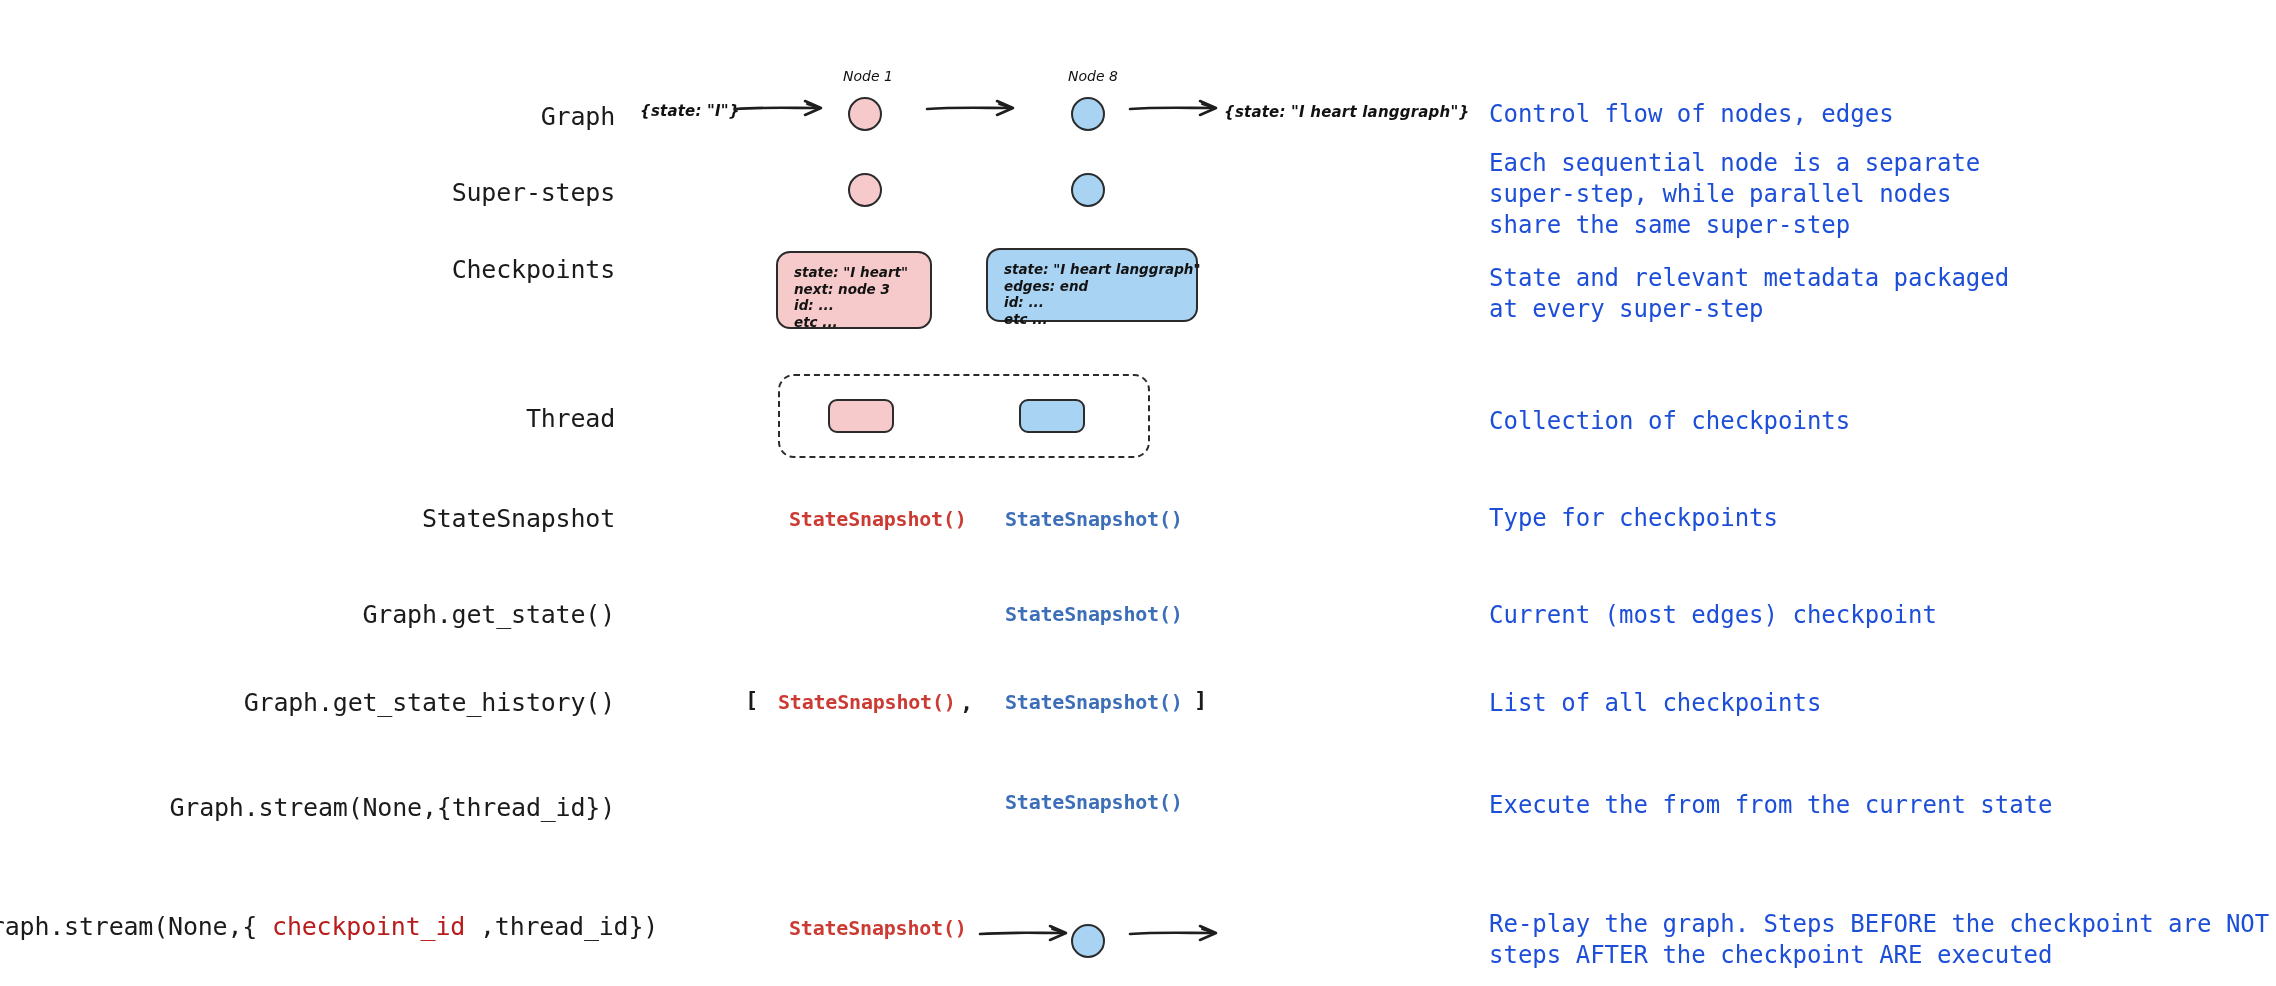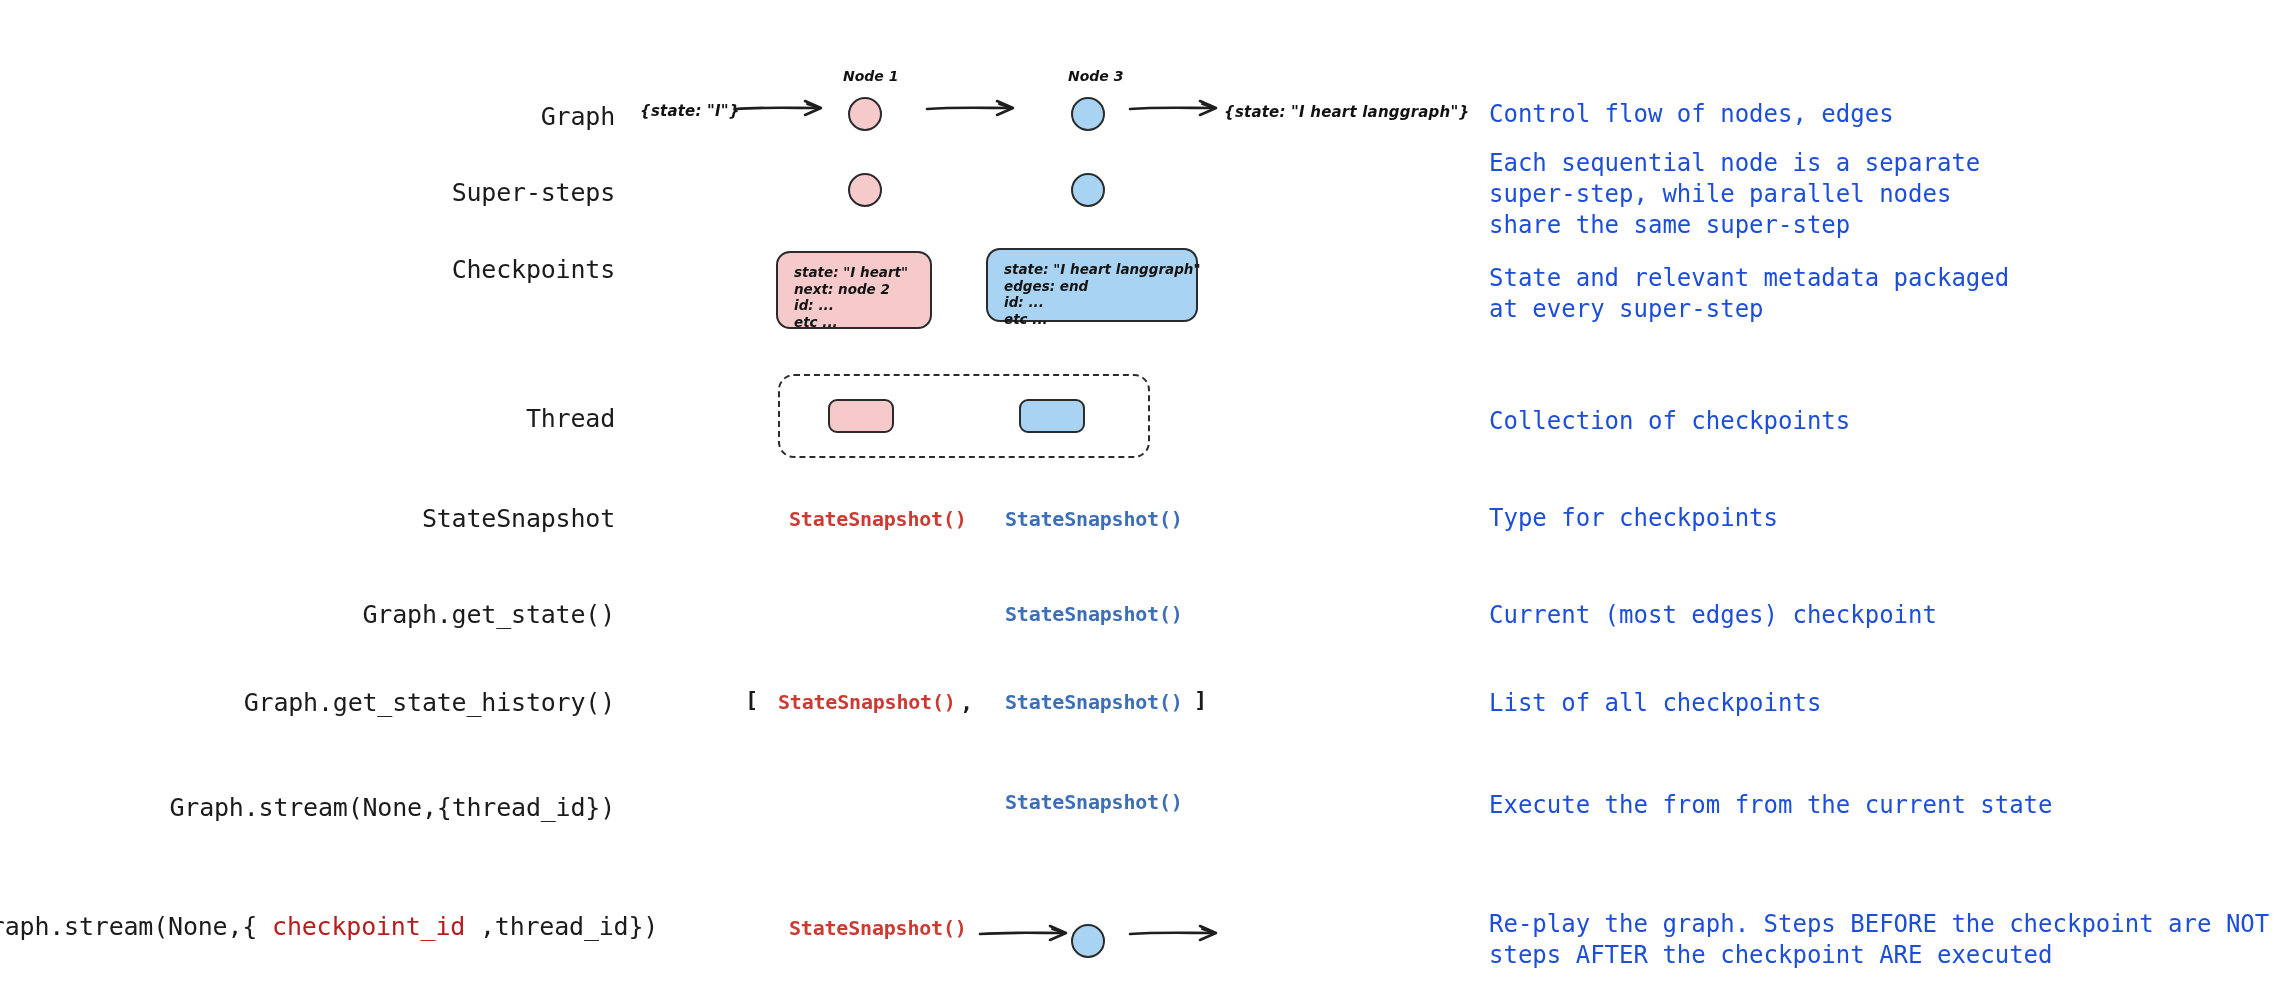--- a/index.html
+++ b/index.html
@@ -64,21 +64,21 @@
     font-style: italic;
     font-weight: 600;
     color: #121212;
     white-space: nowrap;
     letter-spacing: 0.2px;
   }
   .hand-small {
     font-family: "DejaVu Sans", "Liberation Sans", sans-serif;
     font-size: 14px;
     font-style: italic;
-    font-weight: 700;
+    font-weight: 400;
     color: #121212;
     white-space: nowrap;
   }
 
   
   .node-circle {
     position: absolute;
     width: 34px;
     height: 34px;
     border-radius: 50%;
@@ -162,21 +162,21 @@
 
     <div class="hand-small mid" style="left:843px; top:68px;">Node 1</div>
     <div class="node-circle fill-pink mid" style="left:848px; top:97px;"></div>
 
     <svg class="arrow" style="left:925px; top:98px;" width="96" height="20" viewBox="0 0 96 20">
       <path d="M2 11 C 30 9, 58 10, 84 10" stroke="#1e1e1e" stroke-width="2.6" fill="none" stroke-linecap="round"></path>
       <path d="M72 3 L 88 10 L 72 17" stroke="#1e1e1e" stroke-width="2.6" fill="none" stroke-linecap="round" stroke-linejoin="round"></path>
       <path d="M74 6 L 86 10" stroke="#1e1e1e" stroke-width="2" fill="none" stroke-linecap="round"></path>
     </svg>
 
-    <div class="hand-small mid" style="left:1068px; top:68px;">Node 3</div>
+    <div class="hand-small mid" style="left:1068px; top:68px;">Node 8</div>
     <div class="node-circle fill-blue mid" style="left:1071px; top:97px;"></div>
 
     <svg class="arrow" style="left:1128px; top:98px;" width="96" height="20" viewBox="0 0 96 20">
       <path d="M2 11 C 30 9, 58 10, 84 10" stroke="#1e1e1e" stroke-width="2.6" fill="none" stroke-linecap="round"></path>
       <path d="M72 3 L 88 10 L 72 17" stroke="#1e1e1e" stroke-width="2.6" fill="none" stroke-linecap="round" stroke-linejoin="round"></path>
       <path d="M74 6 L 86 10" stroke="#1e1e1e" stroke-width="2" fill="none" stroke-linecap="round"></path>
     </svg>
 
     <div class="hand mid" style="left:1224px; top:103px;">{state: "I heart langgraph"}</div>
 
@@ -192,21 +192,21 @@
     <div class="row-desc" style="top:148px">Each sequential node is a separate
 super-step, while parallel nodes
 share the same super-step</div>
   </div>
 
   <div class="row" style="top:0">
     <div class="row-label" style="top:255px">Checkpoints</div>
 
     <div class="cp-box fill-pink mid" style="left:776px; top:251px; width:156px; height:78px;">
       <div class="cp-line">state: "I heart"</div>
-      <div class="cp-line">next: node 2</div>
+      <div class="cp-line">next: node 3</div>
       <div class="cp-line">id: ...</div>
       <div class="cp-line">etc ...</div>
     </div>
 
     <div class="cp-box fill-blue mid" style="left:986px; top:248px; width:212px; height:74px;">
       <div class="cp-line">state: "I heart langgraph"</div>
       <div class="cp-line">edges: end</div>
       <div class="cp-line">id: ...</div>
       <div class="cp-line">etc ...</div>
     </div>

